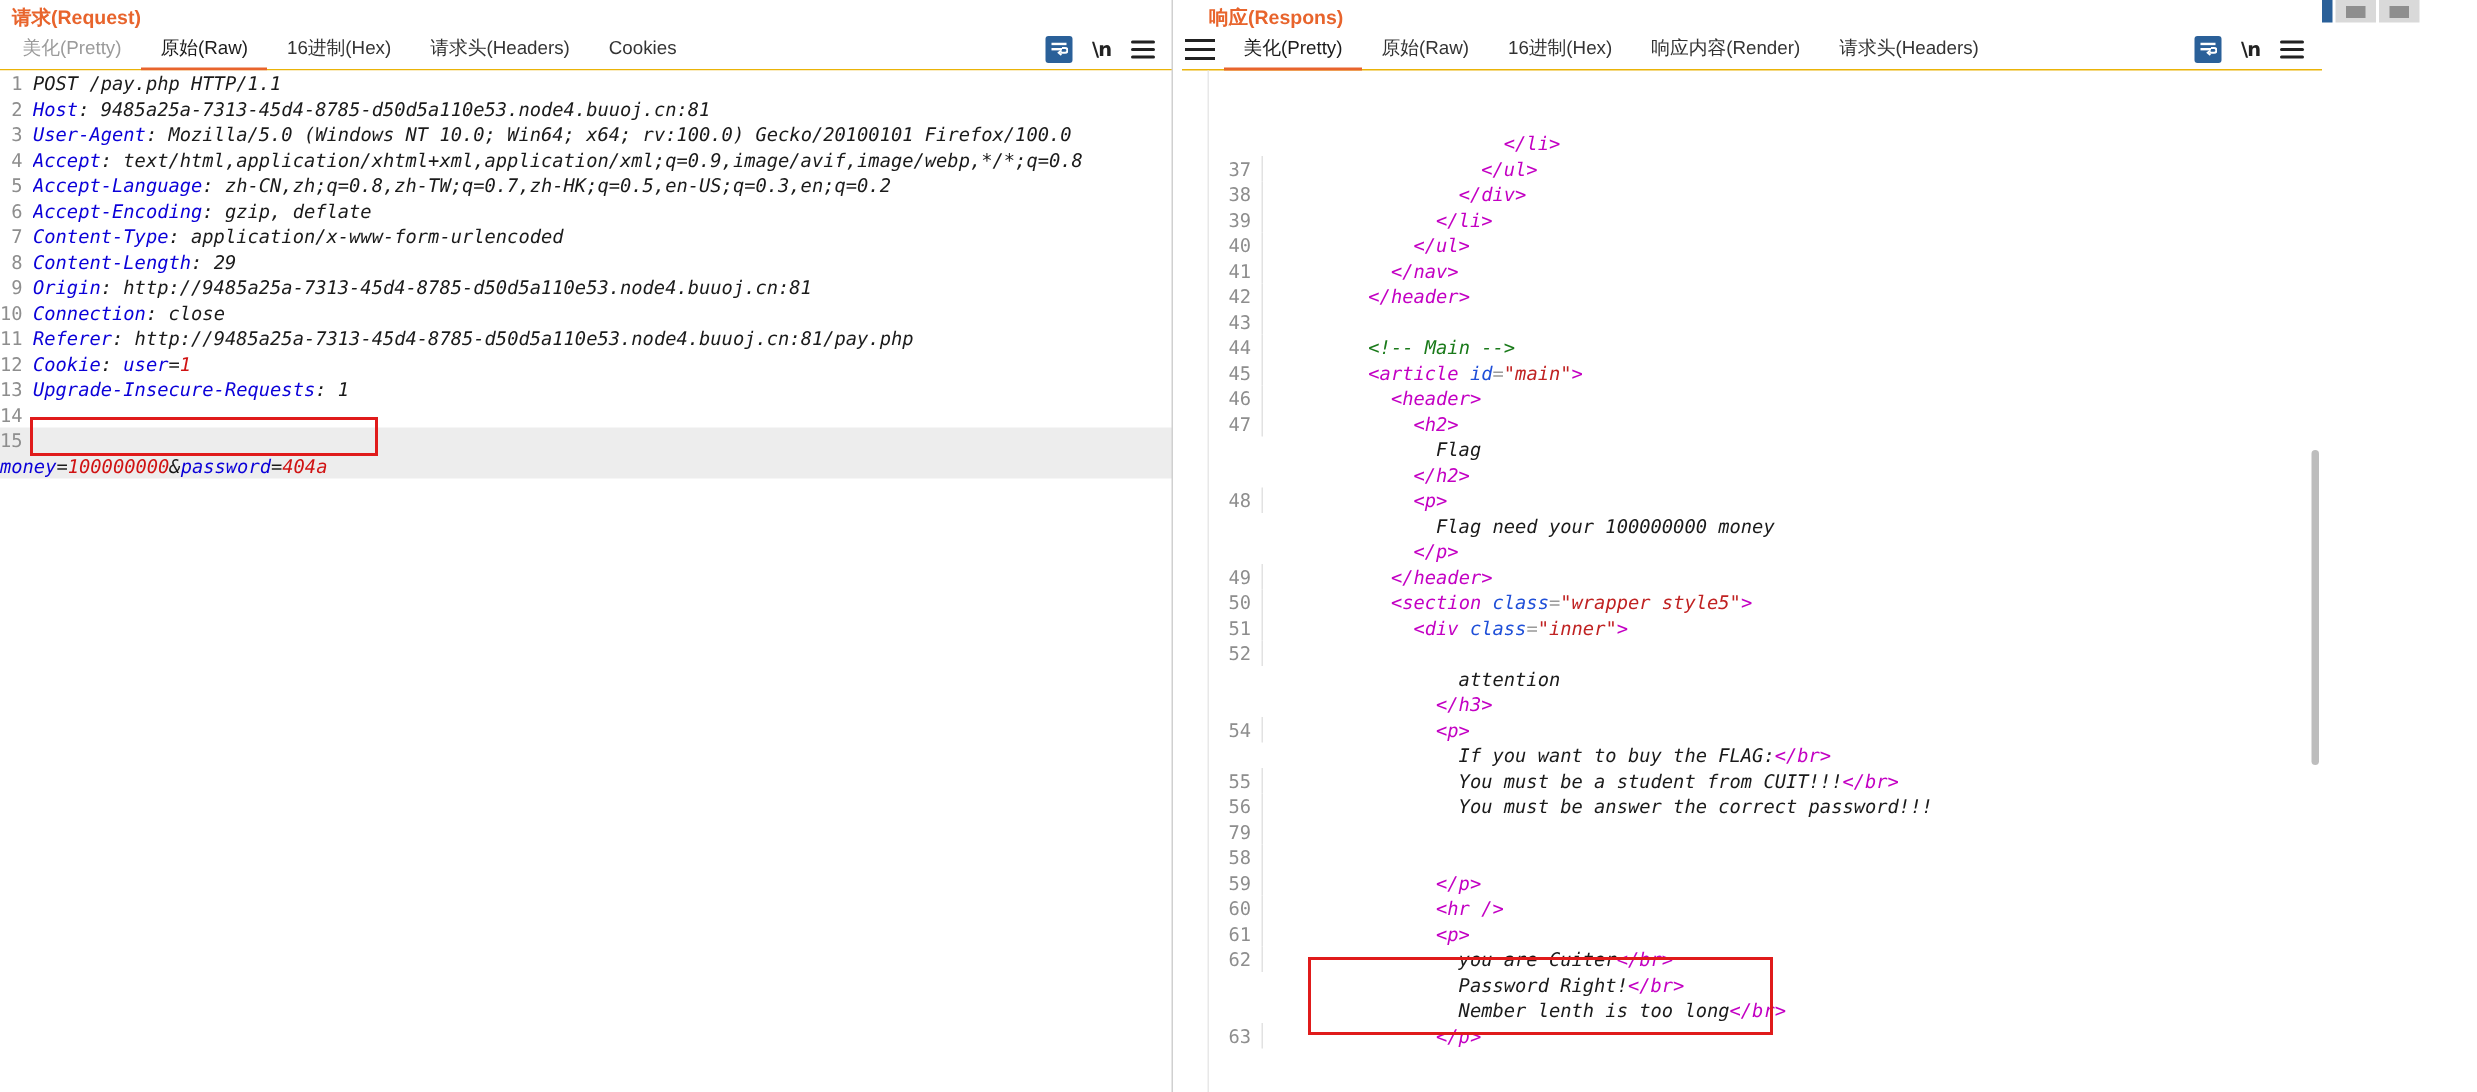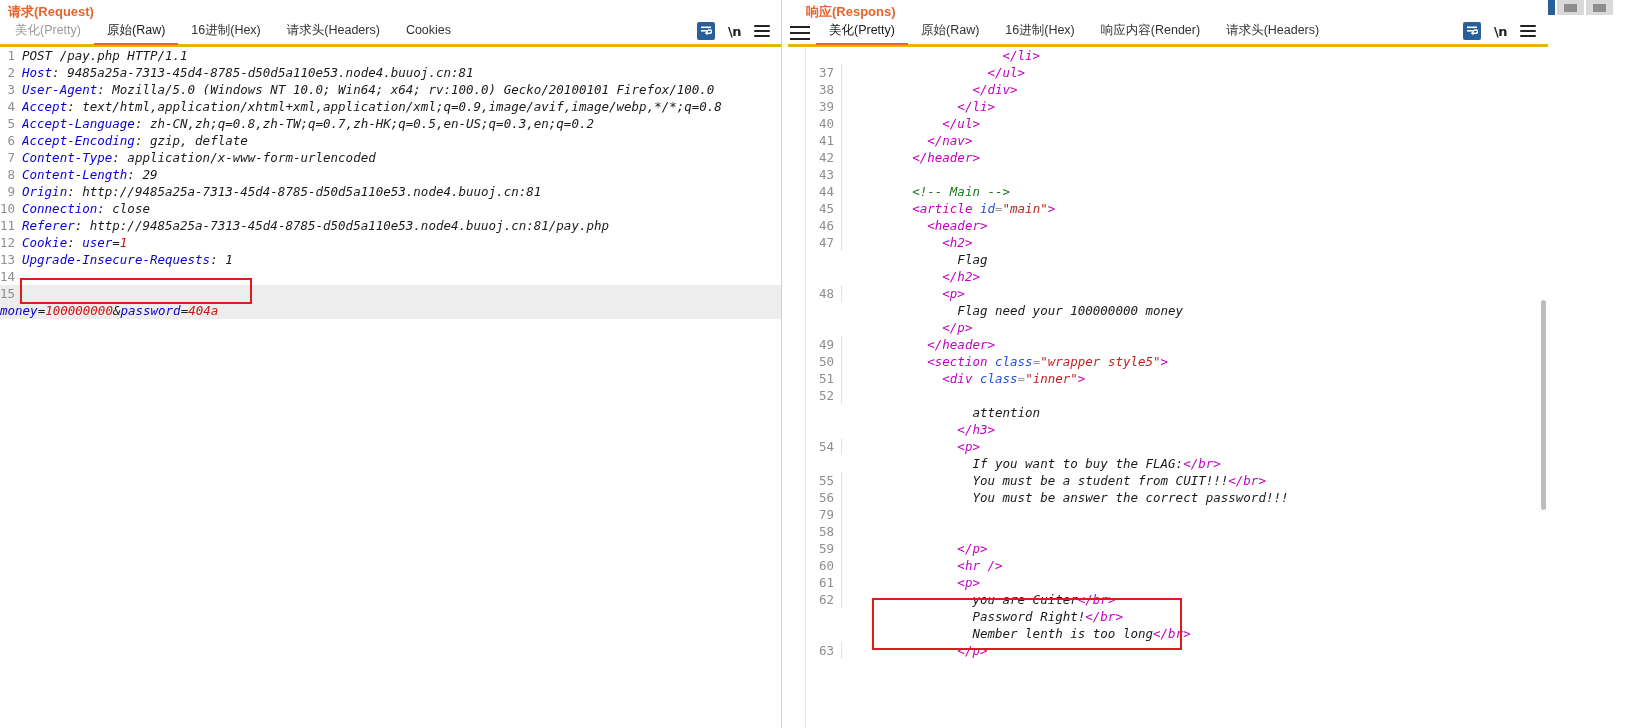--- a/index.html
+++ b/index.html
@@ -22,21 +22,21 @@
     font-size: 13px; font-weight: bold; color: #e8642c;
     padding: 3px 0 0 8px; height: 20px; line-height: 18px;
     white-space: nowrap;
   }
   #response-pane .pane-title { padding-left: 18px; }
 
   
   .tabstrip {
     position: relative; height: 27px;
     display: flex; align-items: flex-end;
-    border-bottom: 3px solid #eab308;
+    border-bottom: 1px solid #eab308;
   }
   #request-pane .tabstrip { padding-left: 2px; }
   #response-pane .tabstrip { padding-left: 28px; }
   .tab {
     font-size: 12.5px; color: #333;
     padding: 0 13px 5px 13px;
     line-height: 16px; white-space: nowrap; cursor: default;
     border-bottom: 2px solid transparent;
     margin-bottom: -1px;
   }
@@ -60,21 +60,21 @@
     position: absolute; left: 2px; top: 26px; width: 20px; height: 14px;
     display: flex; flex-direction: column; justify-content: space-between;
   }
   #resp-left-burger i { display: block; height: 2px; background: #222; }
 
   
   .code-area {
     position: absolute; left: 0; right: 0; top: 47px; bottom: 0;
     overflow: hidden; background: #fff;
   }
-  #response-pane .code-area { left: 18px; right: 18px; }
+  #response-pane .code-area { left: 18px; right: 18px; margin-top: 40px; }
 
   .code-rows { position: relative; }
   .row {
     display: flex; align-items: flex-start;
     font-family: "DejaVu Sans Mono", monospace;
     font-size: 12.5px; line-height: 17px; white-space: pre;
   }
   .gutter {
     flex: 0 0 auto; text-align: right; color: #8e8e8e;
     padding-right: 7px; user-select: none;

